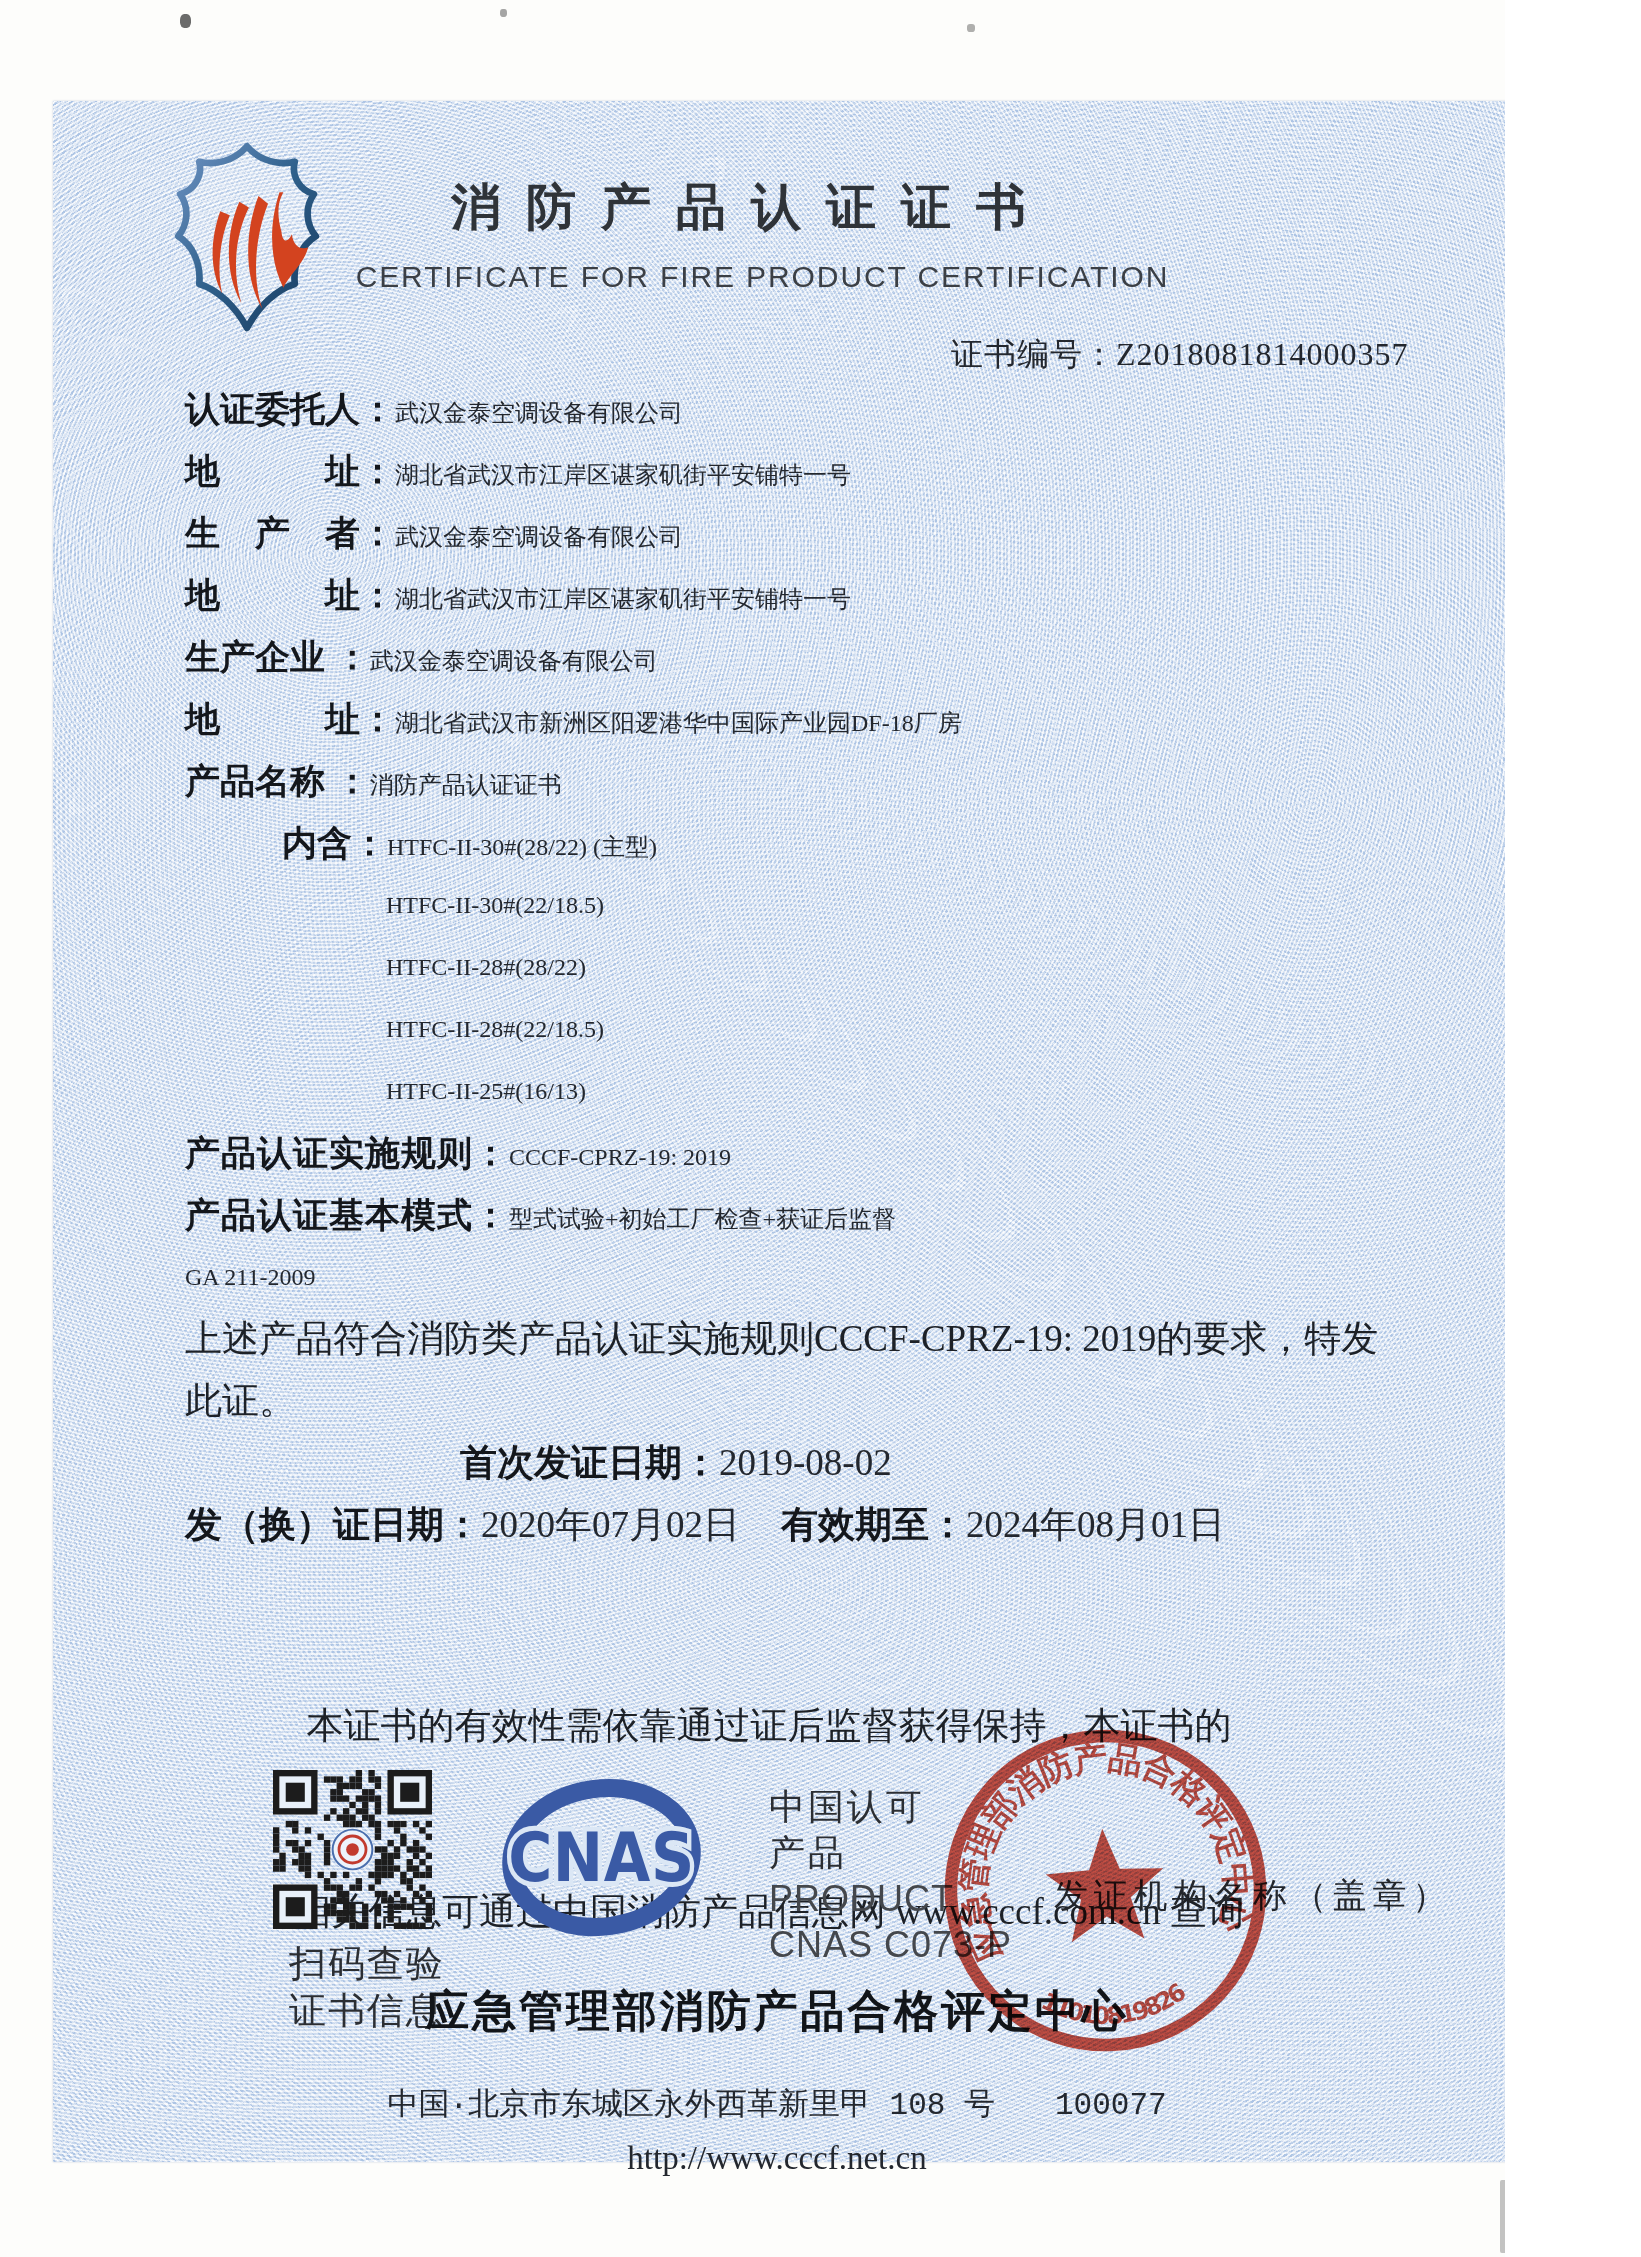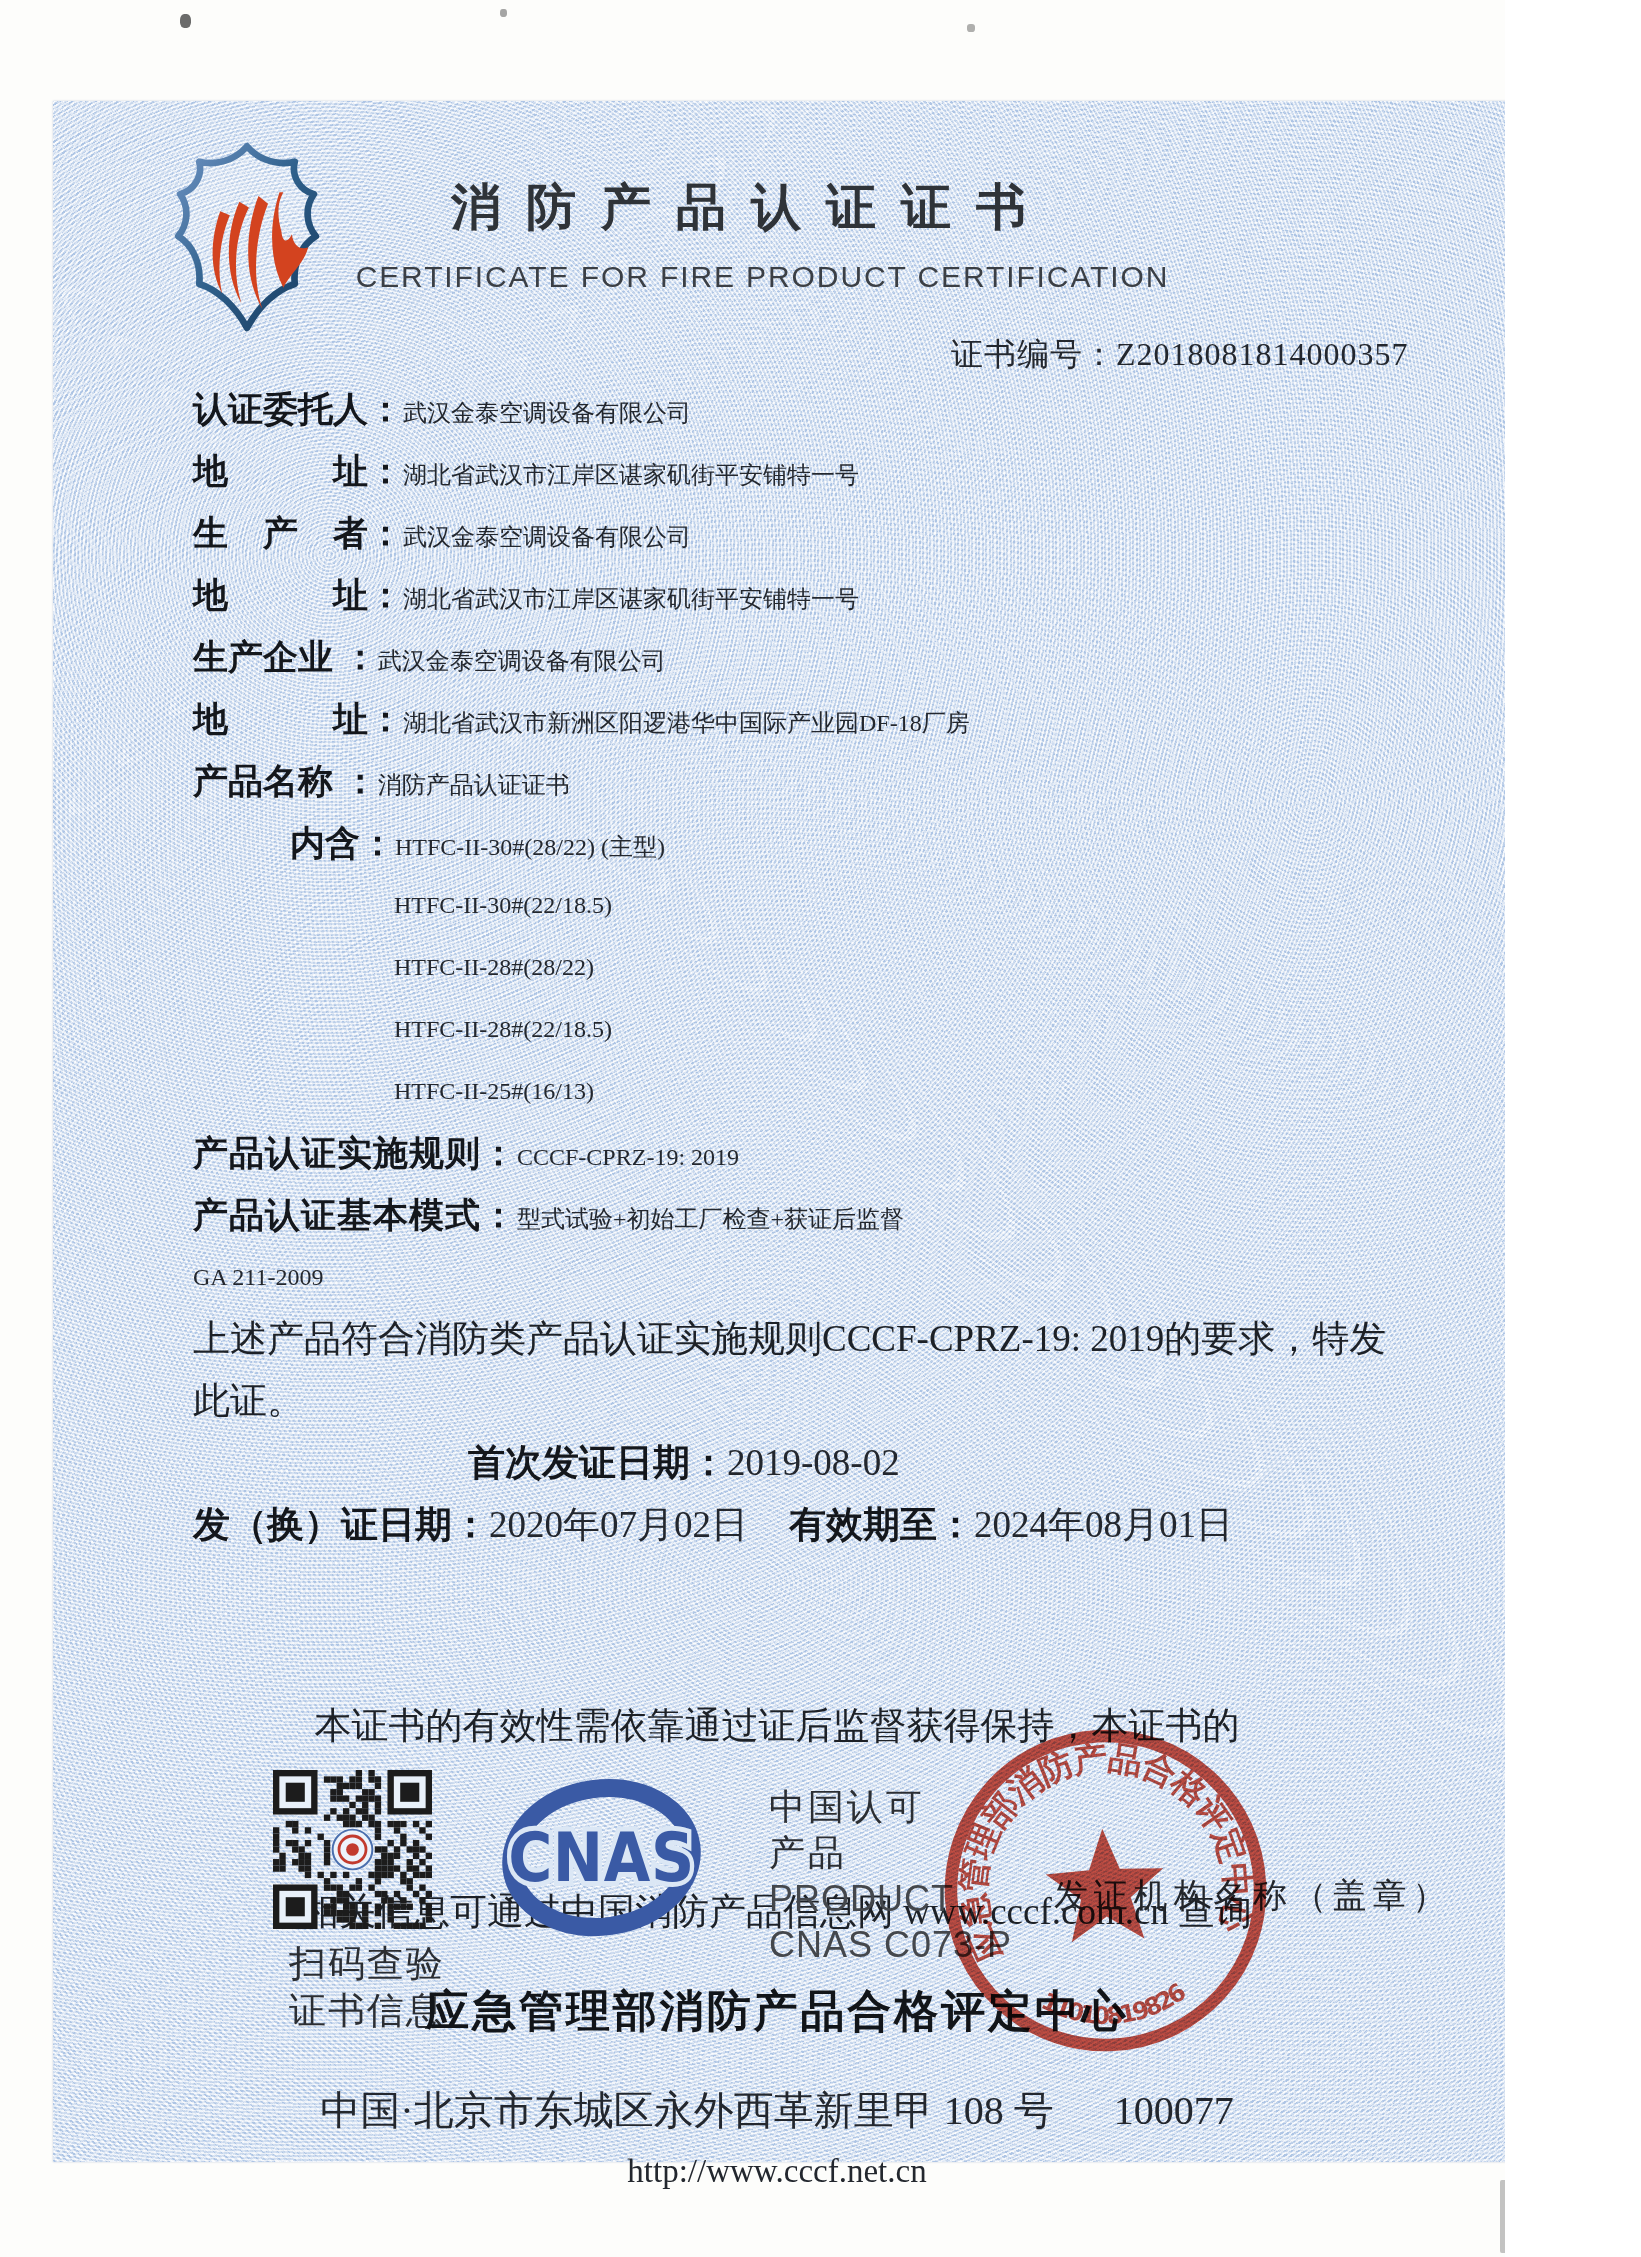--- a/index.html
+++ b/index.html
@@ -32,21 +32,21 @@
     position:absolute; left:58px; top:159px; width:1255px; text-align:center;
     font-size:30px; letter-spacing:1.9px; color:#3b3f45; font-weight:500;padding-left:48px;
   }
   .cert-no {
     position:absolute; left:898px; top:232px; width:579px;
     font-family:"Liberation Serif", serif; font-size:32px; color:#23272e;
     letter-spacing:1px; white-space:pre;
   }
   .cert-no .lbl { font-family:"Liberation Serif", serif; }
   
-  .content { position:absolute; left:140px; top:277px; width:1352px; }
+  .content { position:absolute; left:132px; top:277px; width:1352px; }
   .row { display:flex; align-items:baseline; height:62px; line-height:62px; white-space:pre; }
   .row .lbl { font-weight:bold; font-size:35px; color:#14171c; white-space:pre; }
   .row .val { font-family:"Liberation Serif", serif; font-size:24px; color:#23272e; white-space:pre; }
   .row.indent { padding-left:97px; }
   .row.cont  { padding-left:201px; }
   .row.wide .lbl { letter-spacing:1px; }
   .statement {
     font-family:"Liberation Serif", serif; font-size:37px; line-height:62px;
     color:#1d2127; white-space:pre; font-weight:500;
   }
@@ -67,21 +67,21 @@
   }
   .cnas-logo { position:absolute; left:444px; top:1673px; width:209px; height:170px; }
   .cnas-text { position:absolute; left:716px; top:1683px; font-size:36px; line-height:46px; }
   .cnas-text .cn { color:#2b2e33; font-weight:500; letter-spacing:2.9px; }
   .cnas-text .en { color:#44474c; letter-spacing:1px; }
   .footer-block { position:absolute; left:0; top:1881px; width:1448px; text-align:center; }
   .org {
     font-weight:bold; font-size:44px; color:#121519; letter-spacing:2.9px; white-space:pre;
   }
   .addr {
-    margin-top:42px; font-family:Liberation Serif, serif; font-size:40px; color:#23272e; white-space:pre;
+    margin-top:42px; font-family:Liberation Mono, monospace; font-size:31px; color:#23272e; white-space:pre;
   }
   .addr .postal { display:inline-block; margin-left:60px; }
   .url { margin-top:15.4px; font-family:"Liberation Serif", serif; font-size:33px; color:#23272e; }
   
   .stamp {
     position:absolute; left:869px; top:1606px; width:367px; height:367px;
     mix-blend-mode:multiply; opacity:.9; transform:rotate(-3deg); z-index:4;
   }
   .stamp-overlay {
     position:absolute; left:1001px; top:1772px; font-size:34px; letter-spacing:5.8px;

